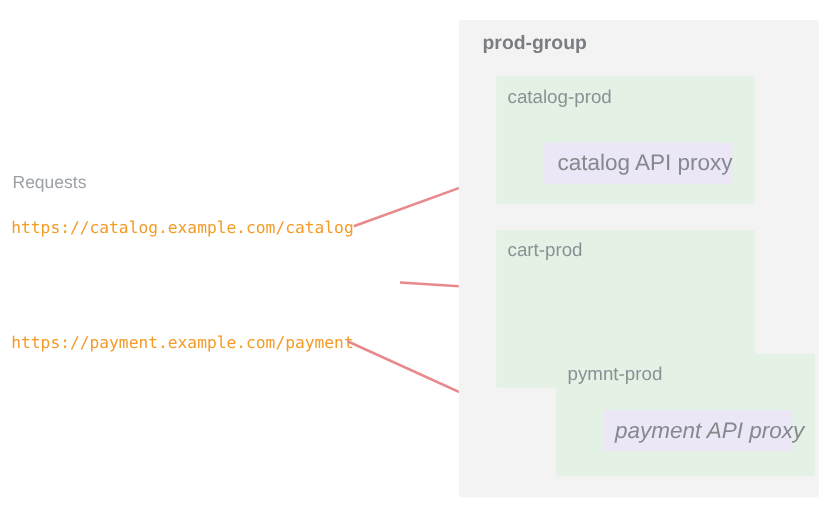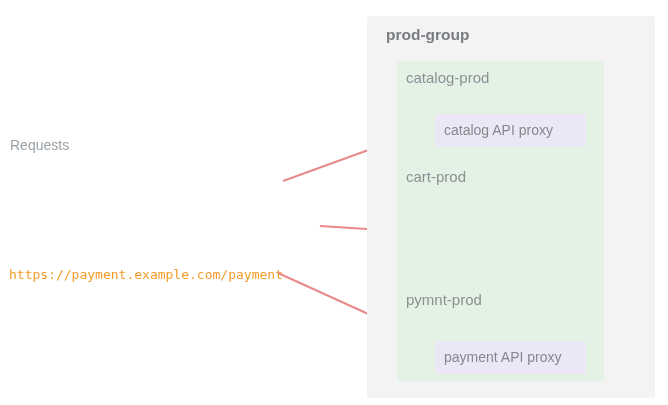--- a/index.html
+++ b/index.html
@@ -79,62 +79,64 @@
     color: var(--panel-title-text);
     text-align: center;
   }
 
   .env {
     position: absolute;
     left: 30px;
     width: 207px;
     background: var(--env-bg);
     border-radius: 2px;
+    text-align: right;
   }
   .env.e1 { top: 45px;  height: 102px; }
-  .env.e2 { top: 144px; height: 126px; padding-left: 28px; }
-  .env.e3 { top: 267px; height: 98px; }
+  .env.e2 { top: 168px; height: 126px; padding-left: 28px; }
+  .env.e3 { top: 267px; height: 98px; margin-left: 48px; }
 
   .env-label {
     position: absolute;
     left: 9px;
     top: 9px;
     font-size: 15px;
     line-height: 15px;
     color: var(--env-label-text);
   }
 
   .proxy {
     position: absolute;
     left: 38px;
     width: 151px;
     height: 33px;
     background: var(--proxy-bg);
     border-radius: 2px;
   }
   .env.e1 .proxy { top: 53px; }
   .env.e2 .proxy { top: 43px; }
-  .env.e3 .proxy { top: 58px; }
+  .env.e3 .proxy { top: 45px; font-style: italic; }
 
   .proxy-label {
     display: block;
     padding-left: 9px;
-    font-size: 14px;
+    font-size: 18px;
     line-height: 33px;
     color: var(--proxy-label-text);
     white-space: nowrap;
   }
 </style>
 </head>
 <body>
 
 <div class="canvas">
 
   <div class="requests-heading">Requests</div>
 
+  <div class="request-url u1">https://catalog.example.com/catalog</div>
   <div class="request-url u3">https://payment.example.com/payment</div>
 
   <svg class="arrows" viewBox="0 0 668 405" aria-hidden="true">
     <defs>
       <marker id="ah" viewBox="0 0 6 5" refX="6" refY="2.5" markerWidth="6" markerHeight="5" orient="auto">
         <path class="head" d="M0,0 L6,2.5 L0,5 Z"></path>
       </marker>
     </defs>
     <line x1="283" y1="181" x2="429" y2="128" marker-end="url(#ah)"></line>
     <line x1="320" y1="226" x2="430" y2="233" marker-end="url(#ah)"></line>

